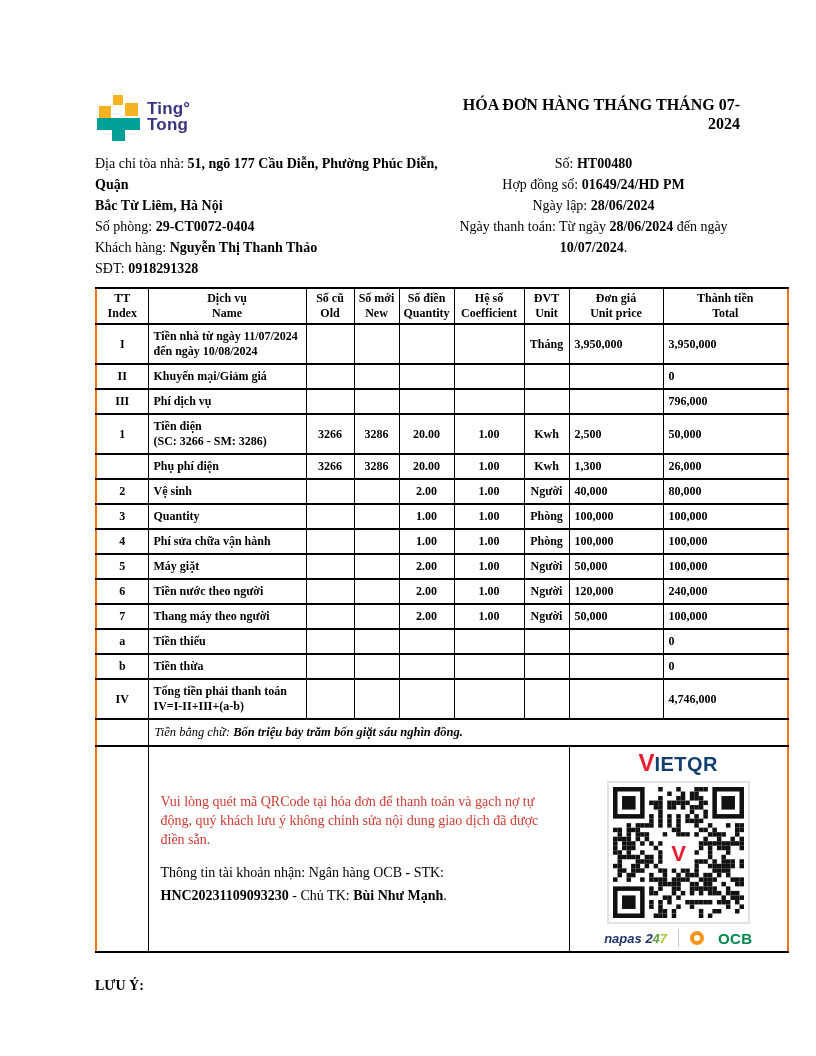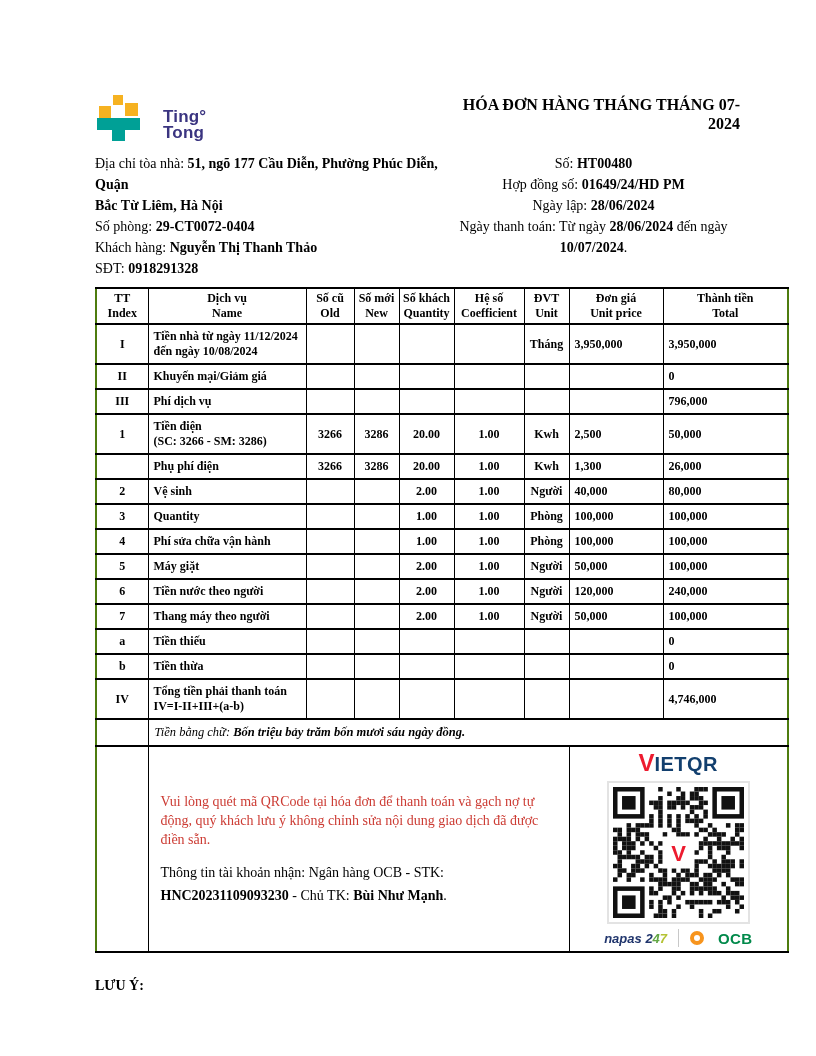--- a/index.html
+++ b/index.html
@@ -2,42 +2,42 @@
 <html style="--brand-yellow: #F6B221; --brand-teal: #00A096; --brand-navy: #3A3480; --note-red: #CC3B33; --vietqr-red: #ED1B2F; --vietqr-navy: #123F6E; --napas-blue: #21366D; --napas-green: #62A744; --napas-lime: #B5C334; --ocb-orange: #F7941D; --ocb-green: #00894A;"><head>
 <meta charset="utf-8">
 <style>
   html,body{margin:0;padding:0;background:#fff;}
   .page{position:relative;width:816px;height:1056px;background:#fff;overflow:hidden;
         font-family:"Liberation Serif","DejaVu Serif",serif;color:#000;}
   .content{position:absolute;left:95px;top:95px;width:692px;}
 
   
   .hdr{display:flex;align-items:flex-start;}
-  .logo{display:flex;align-items:flex-end;gap:20px;width:250px;}
+  .logo{display:flex;align-items:flex-start;gap:4px;width:250px;}
   .logo-icon{position:relative;width:48px;height:46px;flex:0 0 auto;}
   .logo-icon div{position:absolute;}
   .sq1{left:18px;top:0;width:10px;height:10px;background:var(--brand-yellow);}
   .sq2{left:4px;top:11px;width:12px;height:12px;background:var(--brand-yellow);}
   .sq3{left:30px;top:8px;width:13px;height:13px;background:var(--brand-yellow);}
   .sq4{left:2px;top:23px;width:43px;height:12px;background:var(--brand-teal);}
   .sq5{left:17px;top:34px;width:13px;height:12px;background:var(--brand-teal);}
   .logo-text{font-family:"Liberation Sans",sans-serif;font-weight:bold;font-size:17px;
              line-height:16px;color:var(--brand-navy);letter-spacing:.2px;padding-top:6px;}
   .title{margin-left:auto;width:300px;margin-right:47px;text-align:right;
          font-weight:bold;font-size:16px;line-height:19px;}
 
   
   .meta{display:flex;margin-top:12px;font-size:14px;line-height:21px;}
   .meta-left{width:352px;}
   .meta-right{flex:1;text-align:center;padding-right:47px;}
   .meta b{font-weight:bold;}
   .pre{white-space:pre-line;}
 
   
-  table{margin-top:8px;border-collapse:collapse;table-layout:fixed;width:692px;border:2px solid #4d7c0f;}
+  table{margin-top:8px;border-collapse:collapse;table-layout:fixed;width:692px;border:2px solid #f97316;}
   th,td{border:1px solid #000;border-top-width:2px;border-bottom-width:2px;
         font-size:12px;font-weight:bold;padding:4px 5px;white-space:pre-line;
         overflow:hidden;line-height:15px;}
   th{text-align:center;padding:2px;}
   .c0,.c2,.c3,.c4,.c5,.c6{text-align:center;}
   .c1{text-align:left;}
   .c7,.c8{text-align:left;}
 
   .words-cell{font-weight:normal;font-size:12.5px;padding:5px 6px;}
   .it{font-style:italic;}
@@ -119,36 +119,36 @@
       <thead>
         <tr id="head-row">
             <th>TT
 Index</th>
             <th>Dịch vụ
 Name</th>
             <th>Số cũ
 Old</th>
             <th>Số mới
 New</th>
-            <th>Số khách
+            <th>Số điền
 Quantity</th>
             <th>Hệ số
 Coefficient</th>
             <th>ĐVT
 Unit</th>
             <th>Đơn giá
 Unit price</th>
             <th>Thành tiền
 Total</th>
           </tr>
       </thead>
       <tbody id="rows-body">
           <tr>
             <td class="c0">I</td>
-            <td class="c1">Tiền nhà từ ngày 11/12/2024
+            <td class="c1">Tiền nhà từ ngày 11/07/2024
 đến ngày 10/08/2024</td>
             <td class="c2"></td>
             <td class="c3"></td>
             <td class="c4"></td>
             <td class="c5"></td>
             <td class="c6">Tháng</td>
             <td class="c7">3,950,000</td>
             <td class="c8">3,950,000</td>
           </tr>
           <tr>
@@ -293,21 +293,21 @@
             <td class="c4"></td>
             <td class="c5"></td>
             <td class="c6"></td>
             <td class="c7"></td>
             <td class="c8">4,746,000</td>
           </tr>
         </tbody>
       <tbody>
         <tr>
           <td class="c0"></td>
-          <td colspan="8" class="words-cell"><span class="it">Tiền bằng chữ: </span><span class="it bld">Bốn triệu bảy trăm bốn mươi sáu ngày đồng.</span></td>
+          <td colspan="8" class="words-cell"><span class="it">Tiền bằng chữ: </span><span class="it bld">Bốn triệu bảy trăm bốn giặt sáu nghìn đồng.</span></td>
         </tr>
         <tr>
           <td class="c0"></td>
           <td colspan="6" class="note-cell">
             <p class="red-note">Vui lòng quét mã QRCode tại hóa đơn để thanh toán và gạch nợ tự động, quý khách lưu ý không chỉnh sửa nội dung giao dịch đã được điền sẵn.</p>
             <p class="acct"><span>Thông tin tài khoản nhận: Ngân hàng OCB - STK: </span><b>HNC20231109093230</b><span> - Chủ TK: </span><b>Bùi Như Mạnh</b><span>.</span></p>
           </td>
           <td colspan="2" class="qr-cell">
             <div class="vietqr-line"><span class="vq-v">V</span><span class="vq-rest">IETQR</span></div>
             <div class="qr-frame">

